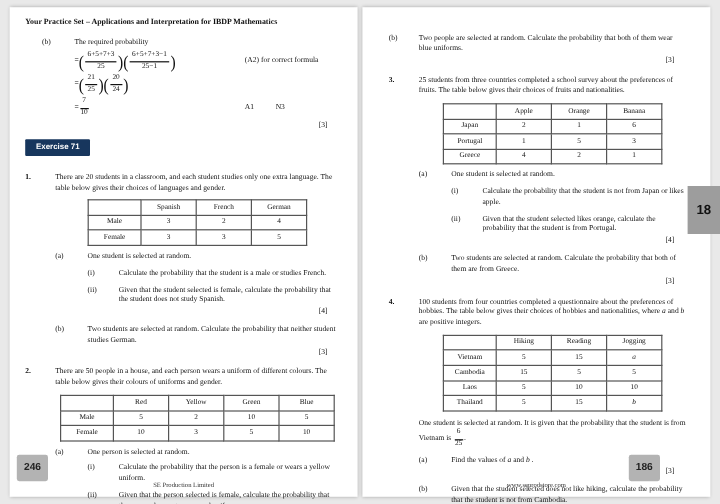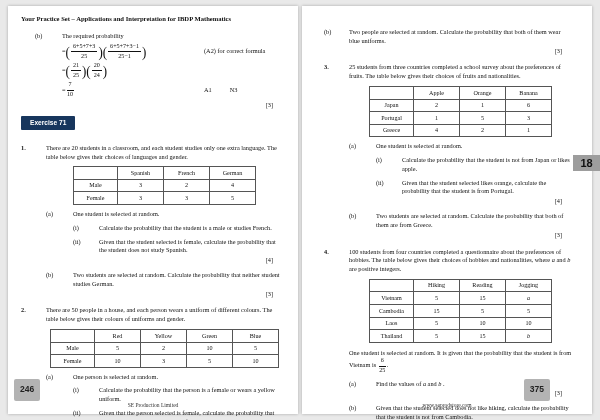--- a/index.html
+++ b/index.html
@@ -40,21 +40,21 @@
   .slabel{flex:none;width:26px;}
   .sbody{flex:1;}
   .var{font-style:italic;}
   .vtop{margin-top:6px;}
   
   .pagenum{position:absolute;bottom:13px;background:#b3b3b3;color:#222;font-family:"Liberation Sans",sans-serif;
            font-weight:bold;font-size:8.5px;padding:5px 6px;border-radius:2px;}
   .left-num{left:6px;}
   .right-num{right:42px;}
   .pfooter{position:absolute;bottom:4px;left:0;right:0;text-align:center;font-size:5.5px;color:#333;}
-  .sidetab{position:absolute;right:0;top:155px;width:27px;height:16px;background:#9d9d9d;color:#111;
+  .sidetab{position:absolute;right:0;top:155px;width:27px;height:40px;background:#9d9d9d;color:#111;
            font-family:"Liberation Sans",sans-serif;font-weight:bold;font-size:11px;
            display:flex;align-items:center;justify-content:center;}
 </style>
 </head>
 <body>
 
 <div class="spread">
 
   <div class="page">
     <div class="hdr">Your Practice Set – Applications and Interpretation for IBDP Mathematics</div>
@@ -344,18 +344,18 @@
           <span class="plabel">(b)</span>
           <div class="pbody">
             <div>Given that the student selected does not like hiking, calculate the probability that the student is not from Cambodia.</div>
 
           </div>
         </div>
 
       </div>
     </div>
 
-    <div class="pagenum right-num">375</div>
+    <div class="pagenum right-num">186</div>
     <div class="pfooter">www.seprodstore.com</div>
   </div>
 
   <div class="sidetab">18</div>
 </div>
 
 </body></html>

